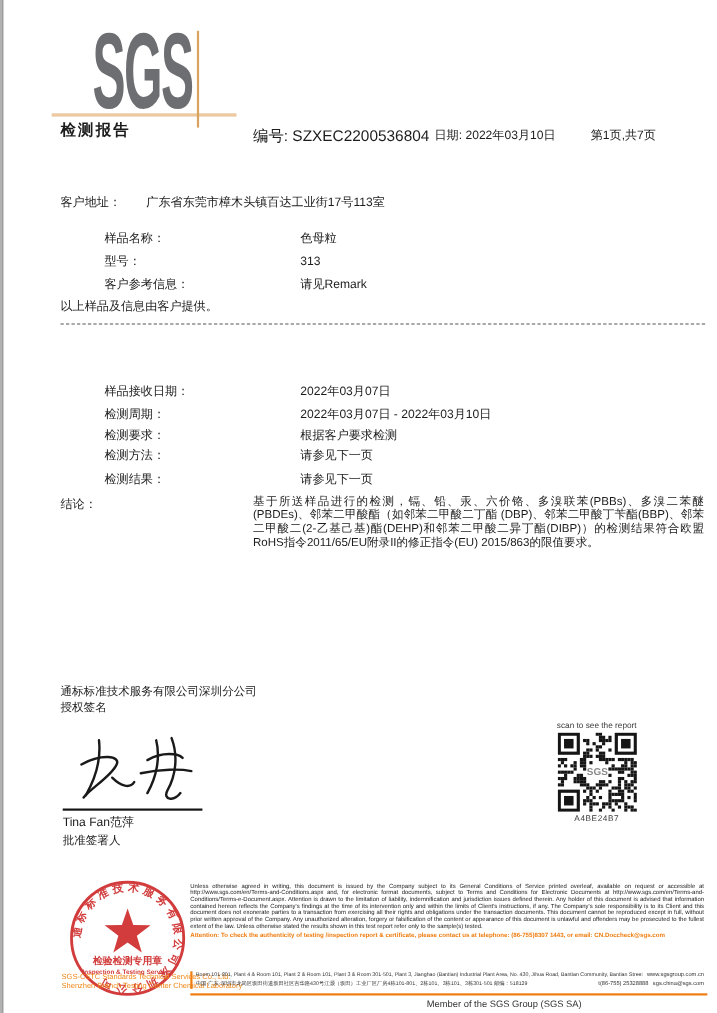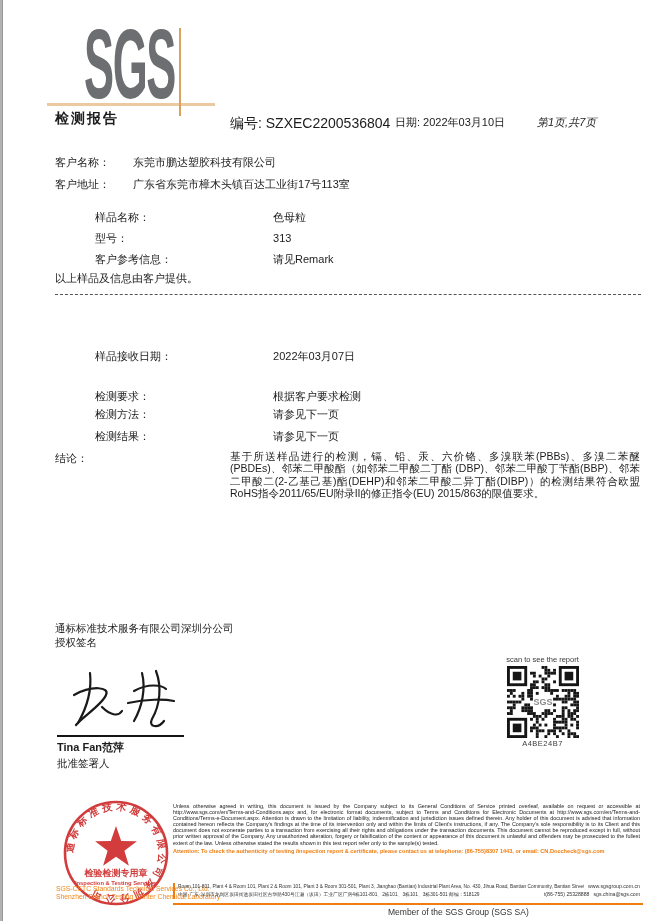--- a/index.html
+++ b/index.html
@@ -16,39 +16,39 @@
     color:#6d6e71; line-height:0.78; letter-spacing:-3px;
     transform:scale(0.46,1); transform-origin:left top; white-space:nowrap;
   }
   .logo-hline { position:absolute; left:47px; top:103px; width:168px; height:3px; background:#ecc9a0; }
   .logo-vline { position:absolute; left:179px; top:28px; width:2px; height:88px; background:#d9a35f; }
 
   
   .doc-title { position:absolute; left:55px; top:110px; font-size:14px; font-weight:bold; letter-spacing:2px; }
   .t-no   { position:absolute; left:230px; top:115px; font-size:14px; }
   .t-date { position:absolute; left:395px; top:115px; font-size:11px; }
-  .t-page { position:absolute; left:537px; top:115px; font-size:11px;font-style:italic; }
+  .t-page { position:absolute; left:537px; top:115px; font-size:11px; }
 
   .row { position:absolute; left:55px; font-size:11px; line-height:14px; white-space:nowrap; }
   .row .lab { display:inline-block; }
   .lab-narrow { width:75px; }
   .lab-wide { width:175px;margin-left:40px; }
 
   .note-line { position:absolute; left:55px; font-size:11px; }
   .dashed-sep { position:absolute; left:55px; top:294px; width:586px; border-top:1px dashed #555; }
 
   .concl-label { position:absolute; left:55px; top:451px; font-size:11px; }
   .concl-text  { position:absolute; left:230px; top:450px; width:410px; font-size:10.5px; line-height:12.4px; text-align:justify; }
 
   
   .sig-company { position:absolute; left:55px; top:622px; font-size:10.5px; }
   .sig-auth    { position:absolute; left:55px; top:636px; font-size:10.5px; }
   .sig-svg     { position:absolute; left:62px; top:665px; }
   .sig-line    { position:absolute; left:57px; top:735px; width:127px; height:2px; background:#151515; }
-  .sig-name    { position:absolute; left:57px; top:740px; font-size:11px; font-weight:bold; }
+  .sig-name    { position:absolute; left:57px; top:740px; font-size:11px; font-weight:normal; }
   .sig-title   { position:absolute; left:57px; top:757px; font-size:10.5px; }
 
   
   .qr-wrap    { position:absolute; left:495px; top:655px; width:95px; text-align:center; }
   .qr-caption { font-size:7.5px; color:#3a3a3a; }
   .qr-svg     { display:block; margin:2px auto 0 auto; }
   .qr-code    { font-size:7.5px; color:#3a3a3a; letter-spacing:0.5px; margin-top:1px; }
 
   
   .stamp-svg { position:absolute; left:60px; top:797px; opacity:0.88; }
@@ -73,24 +73,20 @@
 
   <div class="logo-text">SGS</div>
   <div class="logo-hline"></div>
   <div class="logo-vline"></div>
 
   <div class="doc-title">检测报告</div>
   <div class="t-no">编号: SZXEC2200536804</div>
   <div class="t-date">日期: 2022年03月10日</div>
   <div class="t-page">第1页,共7页</div>
 
-  <div class="row" style="top:155px">
-    <span class="lab lab-narrow">客户名称：</span>
-    <span>东莞市鹏达塑胶科技有限公司</span>
-  </div>
   <div class="row" style="top:177px">
     <span class="lab lab-narrow">客户地址：</span>
     <span>广东省东莞市樟木头镇百达工业街17号113室</span>
   </div>
 
   <div class="row" style="top:210px">
     <span class="lab lab-wide">样品名称：</span>
     <span>色母粒</span>
   </div>
   <div class="row" style="top:231px">
@@ -101,20 +97,24 @@
     <span class="lab lab-wide">客户参考信息：</span>
     <span>请见Remark</span>
   </div>
   <div class="note-line" style="top:271px">以上样品及信息由客户提供。</div>
 
   <div class="dashed-sep"></div>
 
   <div class="row" style="top:349px">
     <span class="lab lab-wide">样品接收日期：</span>
     <span>2022年03月07日</span>
+  </div>
+  <div class="row" style="top:370px">
+    <span class="lab lab-wide">检测周期：</span>
+    <span>2022年03月07日 - 2022年03月10日</span>
   </div>
   <div class="row" style="top:407px">
     <span class="lab lab-wide">检测方法：</span>
     <span>请参见下一页</span>
   </div>
   <div class="row" style="top:389px">
     <span class="lab lab-wide">检测要求：</span>
     <span>根据客户要求检测</span>
   </div>
   <div class="row" style="top:429px">

